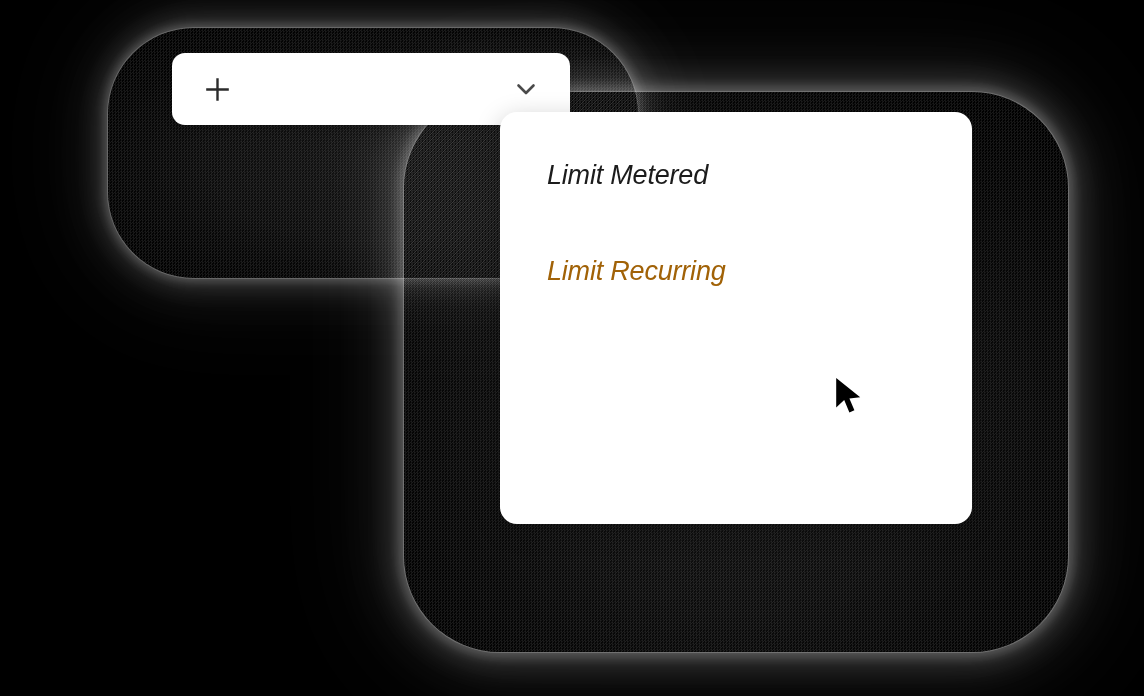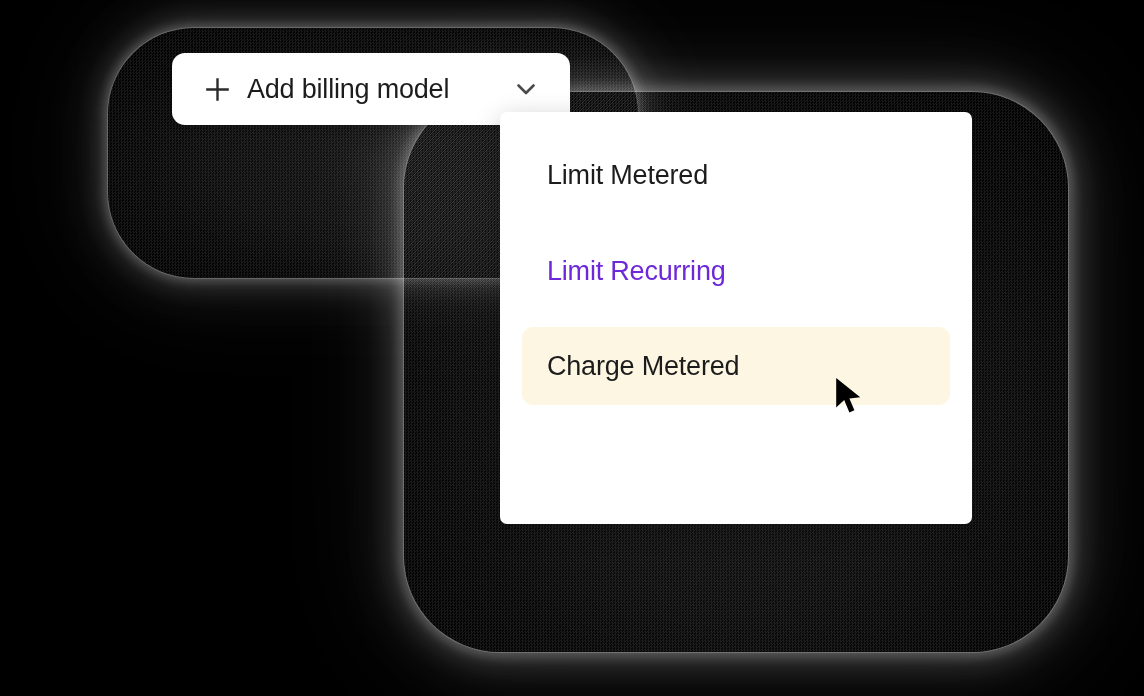--- a/index.html
+++ b/index.html
@@ -141,24 +141,25 @@
   }
 
   
   #billing-model-menu {
     position: absolute;
     left: 500px;
     top: 112px;
     width: 472px;
     height: 412px;
     background: #ffffff;
-    border-radius: 7px;
+    border-radius: 17px;
     z-index: 20;
     box-shadow: 0 6px 26px rgba(0,0,0,0.22);
     overflow: hidden;
+    font-style: italic;
   }
   .menu-item {
     position: absolute;
     left: 22px;
     width: 428px;
     height: 78px;
     display: flex;
     align-items: center;
     border-radius: 11px;
     cursor: pointer;
@@ -209,39 +210,35 @@
     <div class="halo-core">
       <div class="grain"></div>
       <div class="grain2"></div>
     </div>
   </div>
 
   <div id="add-billing-model-button" style="background: rgb(255, 255, 255);">
     <svg id="plus-icon" viewBox="0 0 27 27" fill="none" aria-hidden="true">
       <path d="M13.5 2.2 V24.8 M2.2 13.5 H24.8" stroke="#2b2b2b" stroke-width="2.4" stroke-linecap="butt"></path>
     </svg>
-    <span class="btn-label" id="add-billing-model-label" style="color: rgb(28, 28, 28);">Add billing model</span>
     <svg id="chevron-down-icon" viewBox="0 0 26 26" fill="none" aria-hidden="true">
       <path d="M5.5 9.5 L13 17 L20.5 9.5" stroke="#4a4a4a" stroke-width="2.6" stroke-linecap="round" stroke-linejoin="round"></path>
     </svg>
   </div>
 
   <div id="billing-model-menu" style="background: rgb(255, 255, 255);">
 
     <div class="menu-item" id="menu-item-0">
       <span class="menu-item-label" style="color: rgb(28, 28, 28);">Limit Metered</span>
     </div>
 
     <div class="menu-item" id="menu-item-1">
-      <span class="menu-item-label" style="color: #6d28d9;">Limit Recurring</span>
-    </div>
-
-    <div class="menu-item is-highlighted" id="menu-item-2" style="background: rgb(252, 246, 226);">
-      <span class="menu-item-label" style="color: rgb(28, 28, 28);">Charge Metered</span>
-    </div>
+      <span class="menu-item-label" style="color: #a16207;">Limit Recurring</span>
+    </div>
+
 
 
   </div>
 
   <svg id="mouse-cursor" viewBox="0 0 36 44" fill="none" aria-hidden="true">
     <path d="M3.2 3.0 L3.2 32.5 L11.2 25.0 L16.4 37.5 L21.4 35.2 L16.4 23.4 L27.2 22.2 Z" fill="#000000"></path>
   </svg>
 
 </div>
 

